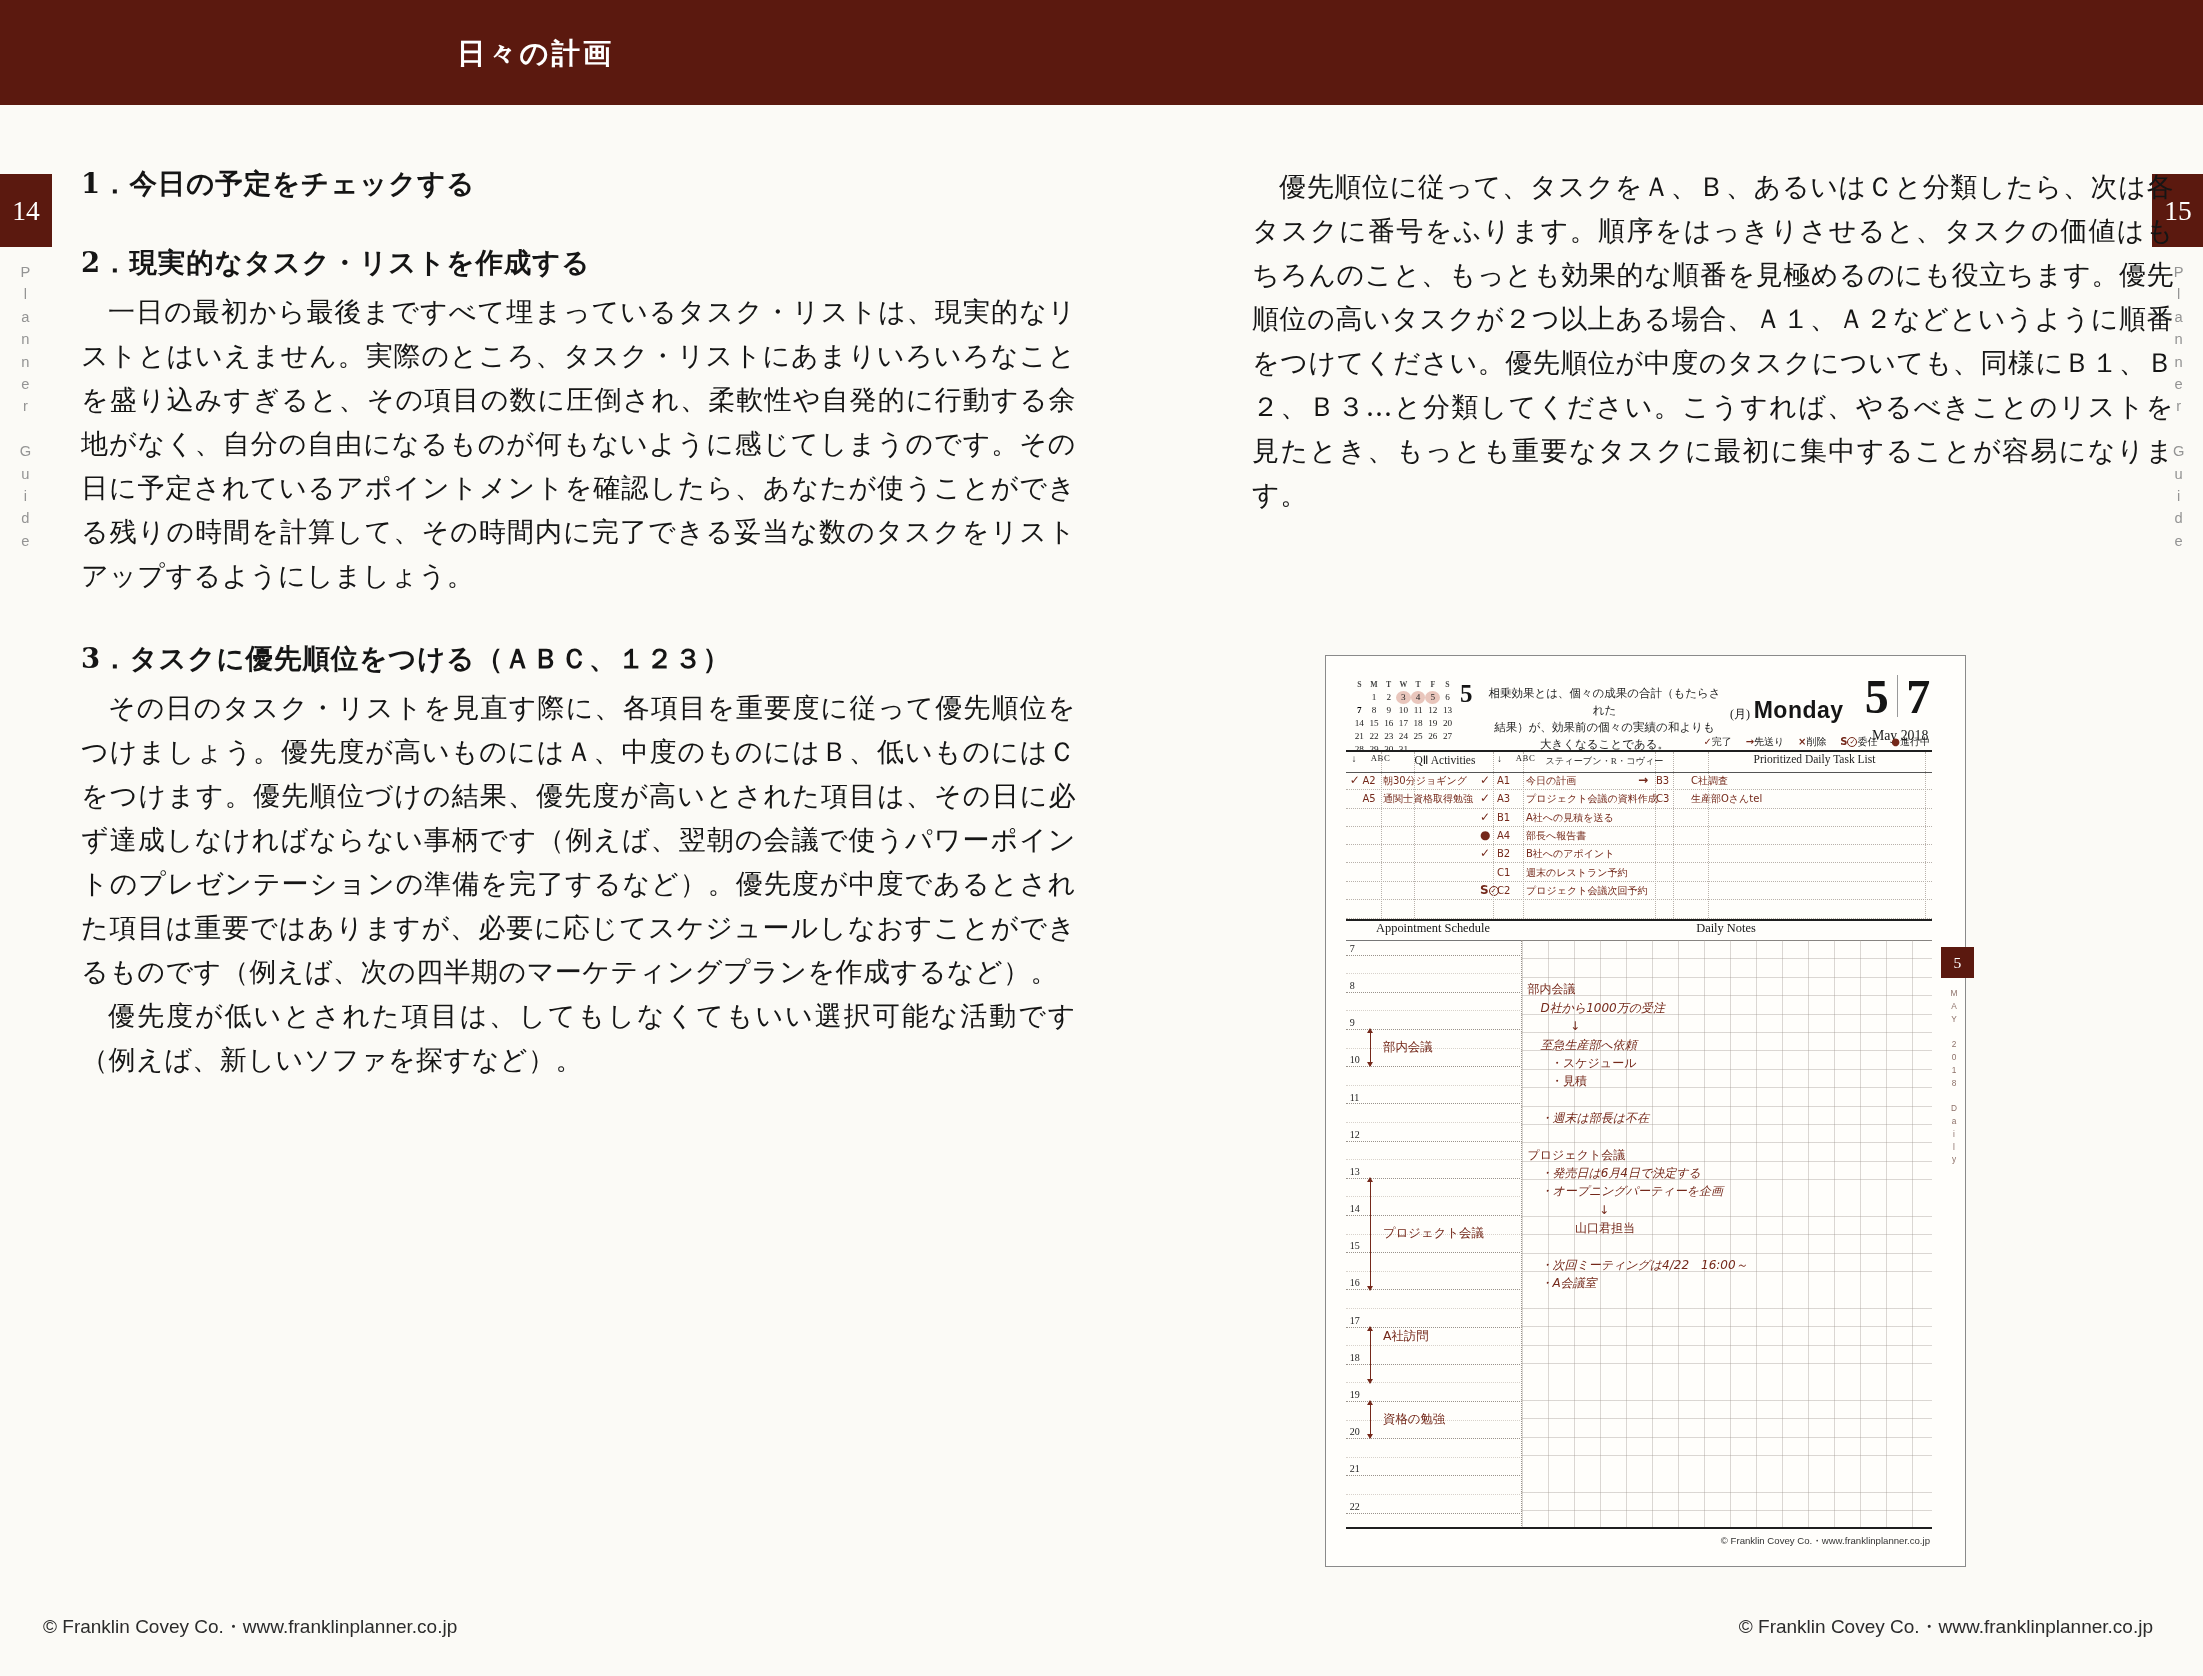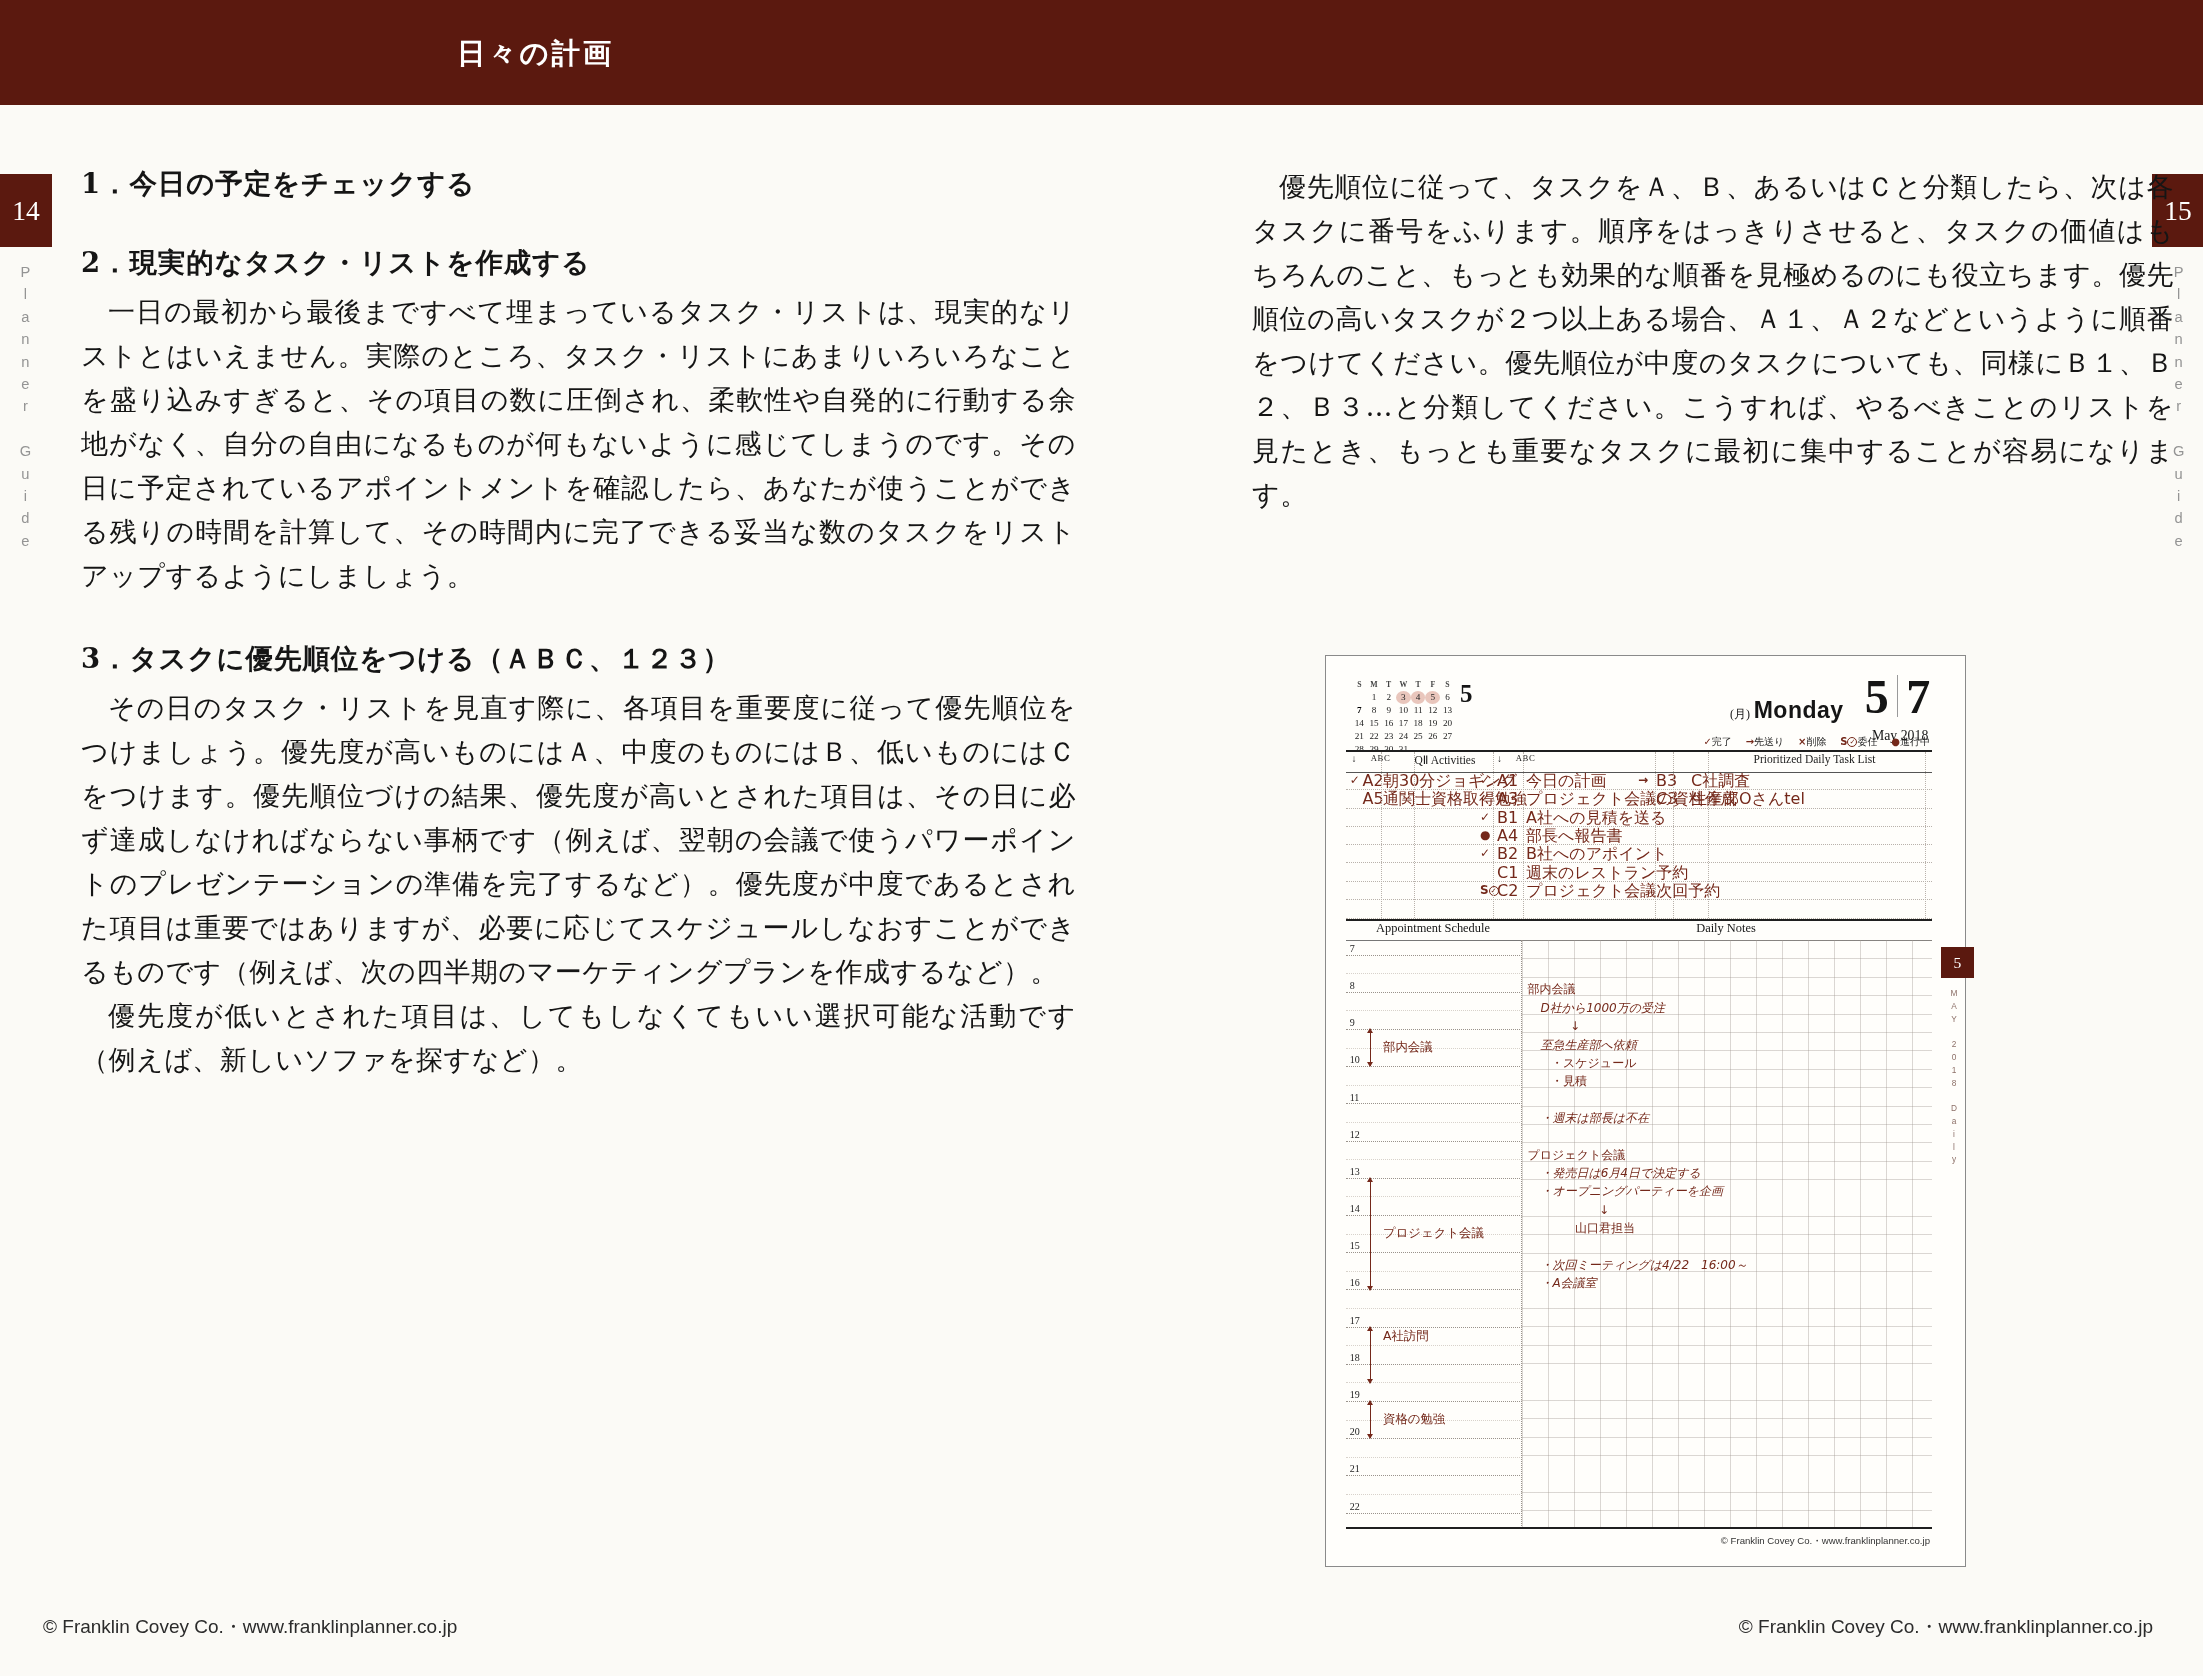--- a/index.html
+++ b/index.html
@@ -72,21 +72,21 @@
   .rule-thick { height:2.3px; background:#1f1f1f; }
   .rule-thin { height:0.9px; background:#555; }
 
   
   .p-taskhead { position:absolute; left:20px; top:96px; width:586px; height:18.4px; font-size:11.5px; color:#1b1b1b; }
   .p-taskhead .ph { position:absolute; top:0.9px; }
   .arr-h { font-size:10px; }
   .abc-h { font-size:8.7px; letter-spacing:0.5px; }
   .p-taskrows { position:absolute; left:20px; top:116px; width:586px; height:147px; }
   .trow { position:absolute; left:0; width:586px; height:18.4px; border-bottom:0.9px dotted #b9b2ab; }
-  .tcell { position:absolute; top:0.9px; font-size:16px; line-height:16.5px; white-space:nowrap; }
+  .tcell { position:absolute; top:0.9px; font-size:10px; line-height:16.5px; white-space:nowrap; }
   .tvert { position:absolute; top:96px; height:166px; width:0; border-left:0.9px dotted #b9b2ab; }
   .st { font-weight:bold; }
   .circ { display:inline-block; width:10px; height:10px; border:1.2px solid #74281a; border-radius:50%;
           font-size:7.3px; line-height:8.3px; text-align:center; vertical-align:0.9px; }
 
   
   .p-schedhead { position:absolute; left:20px; top:264px; width:586px; height:19px; font-size:12.4px; }
   .sh-left { position:absolute; left:0; width:174px; text-align:center; top:0.9px; }
   .sh-right { position:absolute; left:174px; right:0; text-align:center; top:0.9px; }
 
@@ -193,20 +193,26 @@
         <div class="cal-cell">29</div>
         <div class="cal-cell">30</div>
         <div class="cal-cell">31</div>
         <div class="cal-cell"></div>
         <div class="cal-cell"></div>
         <div class="cal-cell"></div>
       </div>
     </div>
   <div class="p-cal-month">5</div>
 
+  <div class="p-quote">
+    <div class="ql">相乗効果とは、個々の成果の合計（もたらされた</div>
+    <div class="ql">結果）が、効果前の個々の実績の和よりも</div>
+    <div class="ql">大きくなることである。</div>
+    <div class="qa">スティーブン・R・コヴィー</div>
+  </div>
 
   <div class="p-date">
     <div class="d-wk">
       <span class="jp">(月)</span>
       <span class="en">Monday</span>
     </div>
     <div class="d-nums">
       <span class="d-num">5</span>
       <span class="d-sep"></span>
       <span class="d-num">7</span>

